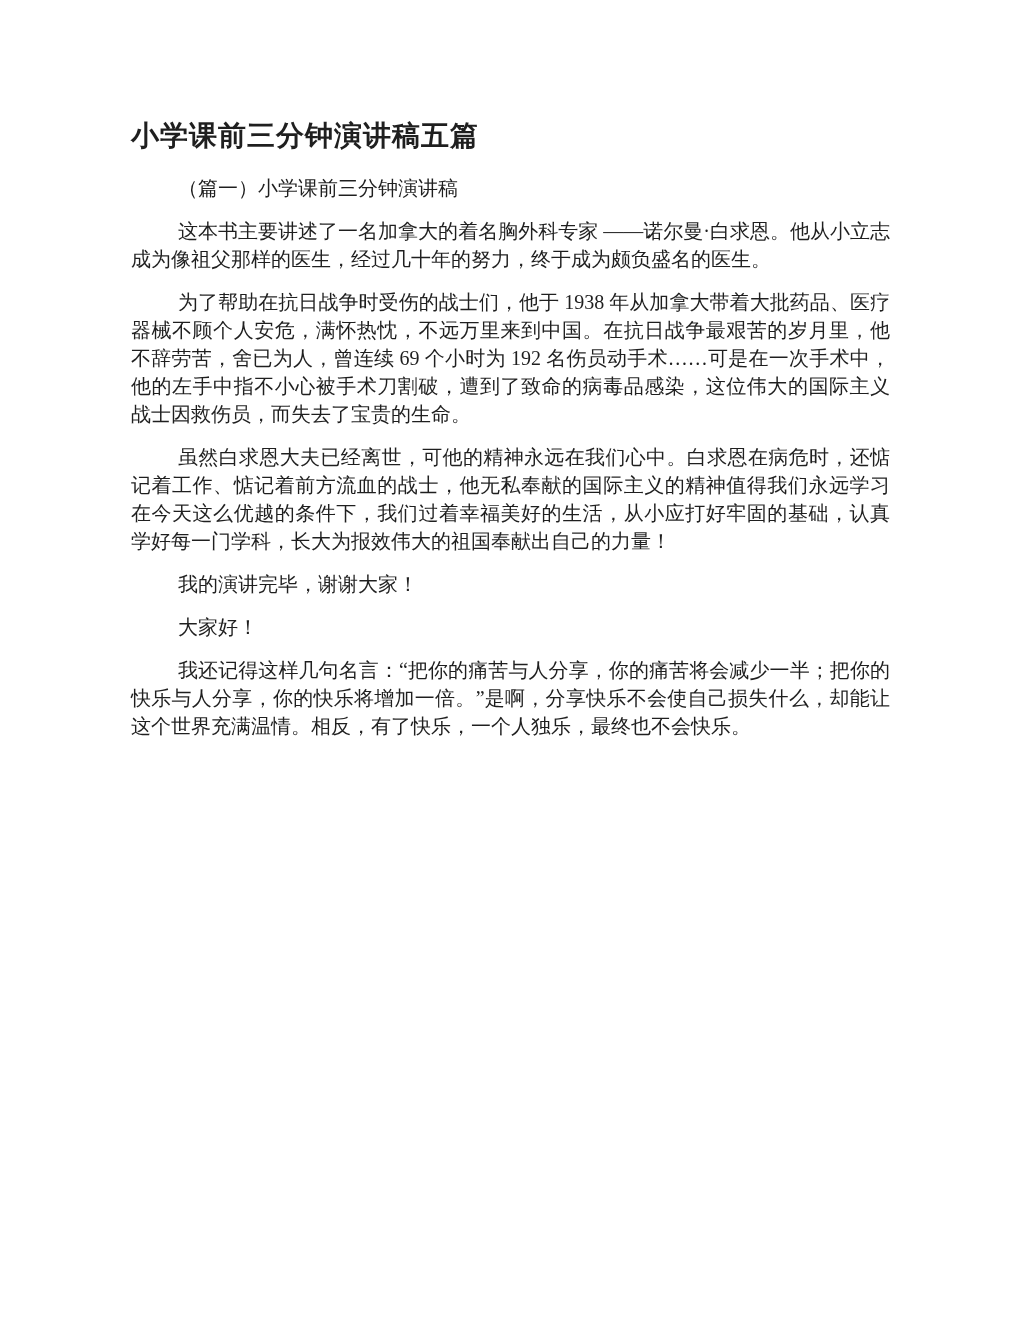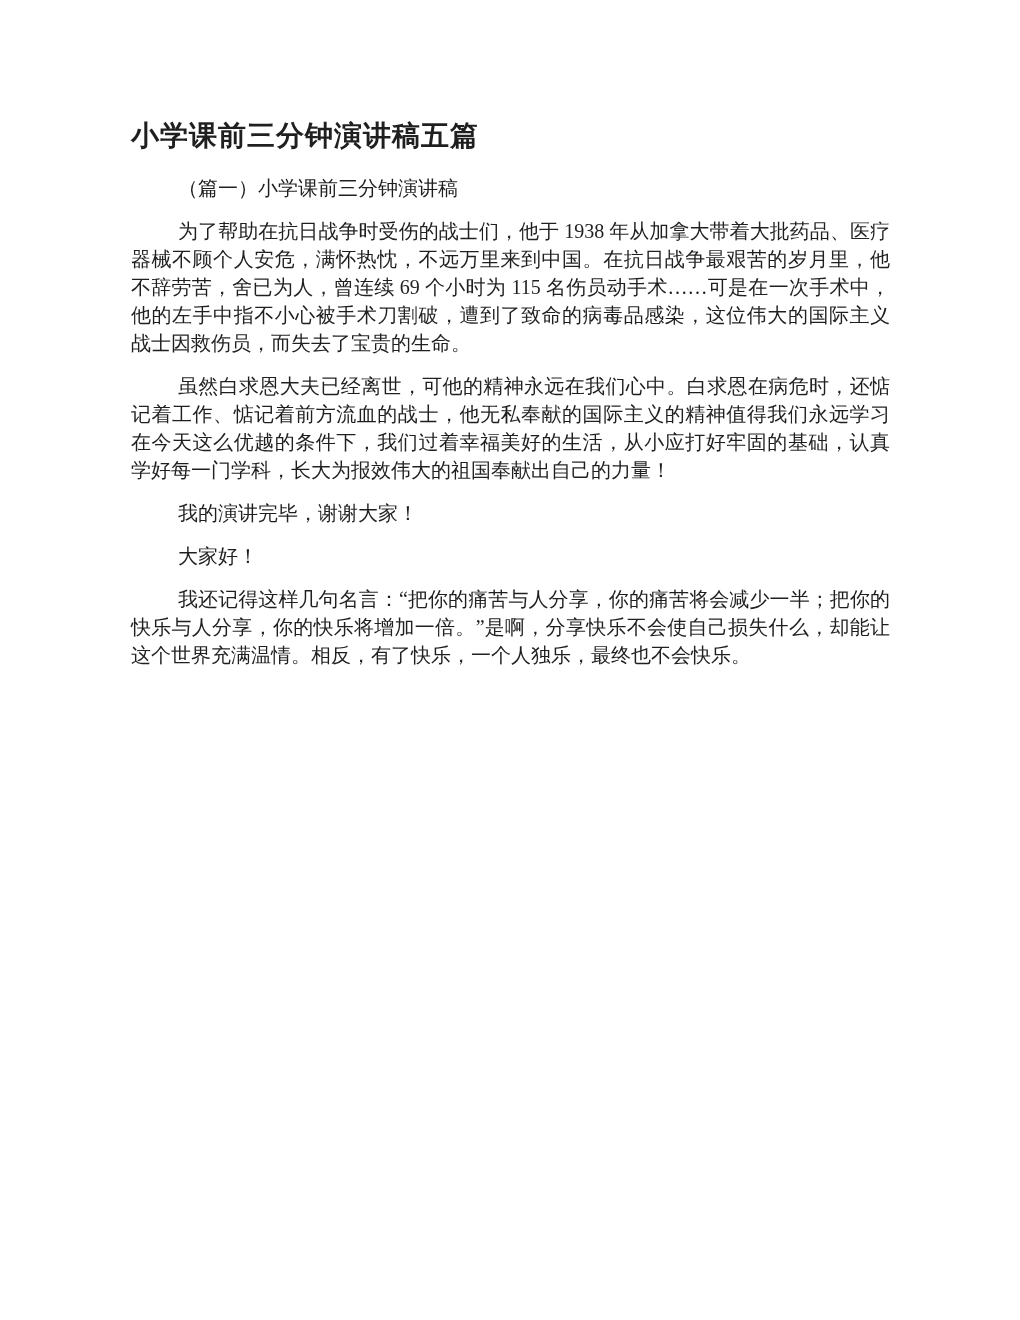--- a/index.html
+++ b/index.html
@@ -37,20 +37,21 @@
   }
 </style>
 </head>
 <body>
 
 <div class="page" style="color: rgb(31, 31, 31); background: rgb(255, 255, 255);">
   <div class="content">
     <h1 class="doc-title">小学课前三分钟演讲稿五篇</h1>
     <div>
         <p class="para">（篇一）小学课前三分钟演讲稿</p>
-        <p class="para">为了帮助在抗日战争时受伤的战士们，他于 1938 年从加拿大带着大批药品、医疗器械不顾个人安危，满怀热忱，不远万里来到中国。在抗日战争最艰苦的岁月里，他不辞劳苦，舍已为人，曾连续 69 个小时为 115 名伤员动手术……可是在一次手术中，他的左手中指不小心被手术刀割破，遭到了致命的病毒品感染，这位伟大的国际主义战士因救伤员，而失去了宝贵的生命。</p>
+        <p class="para">这本书主要讲述了一名加拿大的着名胸外科专家 ——诺尔曼·白求恩。他从小立志成为像祖父那样的医生，经过几十年的努力，终于成为颇负盛名的医生。</p>
+        <p class="para">为了帮助在抗日战争时受伤的战士们，他于 1938 年从加拿大带着大批药品、医疗器械不顾个人安危，满怀热忱，不远万里来到中国。在抗日战争最艰苦的岁月里，他不辞劳苦，舍已为人，曾连续 69 个小时为 192 名伤员动手术……可是在一次手术中，他的左手中指不小心被手术刀割破，遭到了致命的病毒品感染，这位伟大的国际主义战士因救伤员，而失去了宝贵的生命。</p>
         <p class="para">虽然白求恩大夫已经离世，可他的精神永远在我们心中。白求恩在病危时，还惦记着工作、惦记着前方流血的战士，他无私奉献的国际主义的精神值得我们永远学习在今天这么优越的条件下，我们过着幸福美好的生活，从小应打好牢固的基础，认真学好每一门学科，长大为报效伟大的祖国奉献出自己的力量！</p>
         <p class="para">我的演讲完毕，谢谢大家！</p>
         <p class="para">大家好！</p>
         <p class="para">我还记得这样几句名言：“把你的痛苦与人分享，你的痛苦将会减少一半；把你的快乐与人分享，你的快乐将增加一倍。”是啊，分享快乐不会使自己损失什么，却能让这个世界充满温情。相反，有了快乐，一个人独乐，最终也不会快乐。</p>
       </div>
   </div>
 </div>
 
 </body></html>

